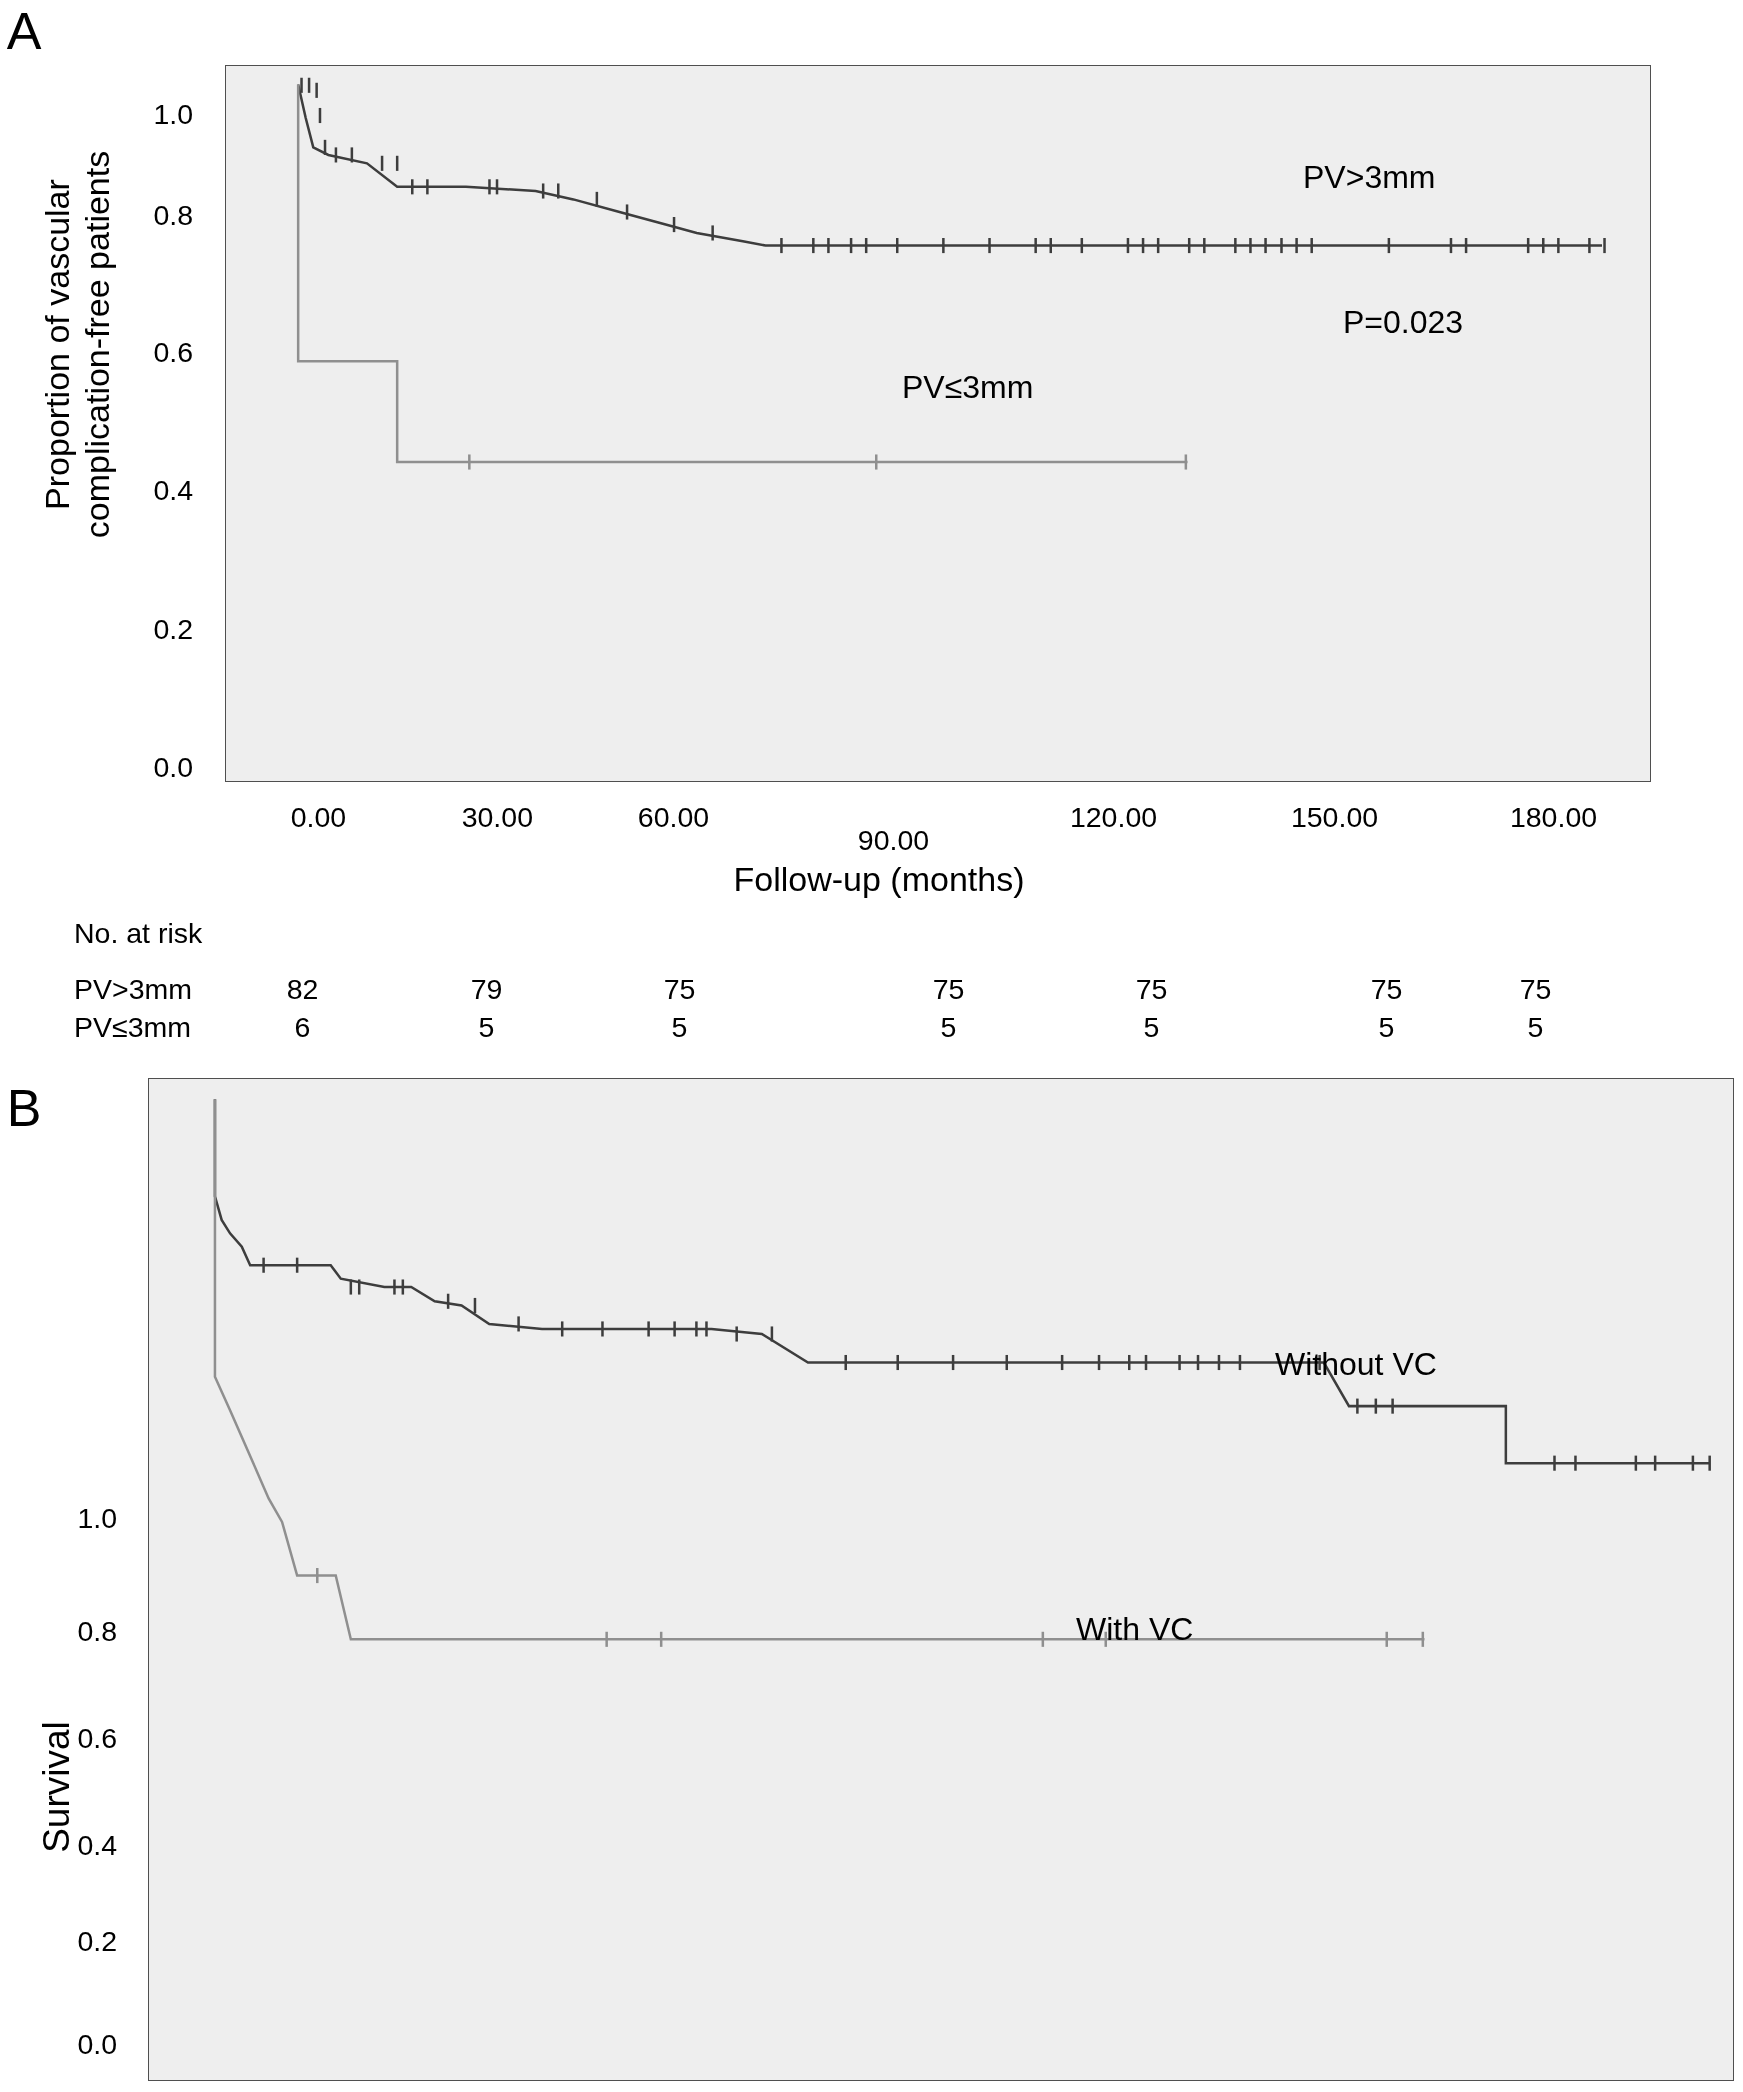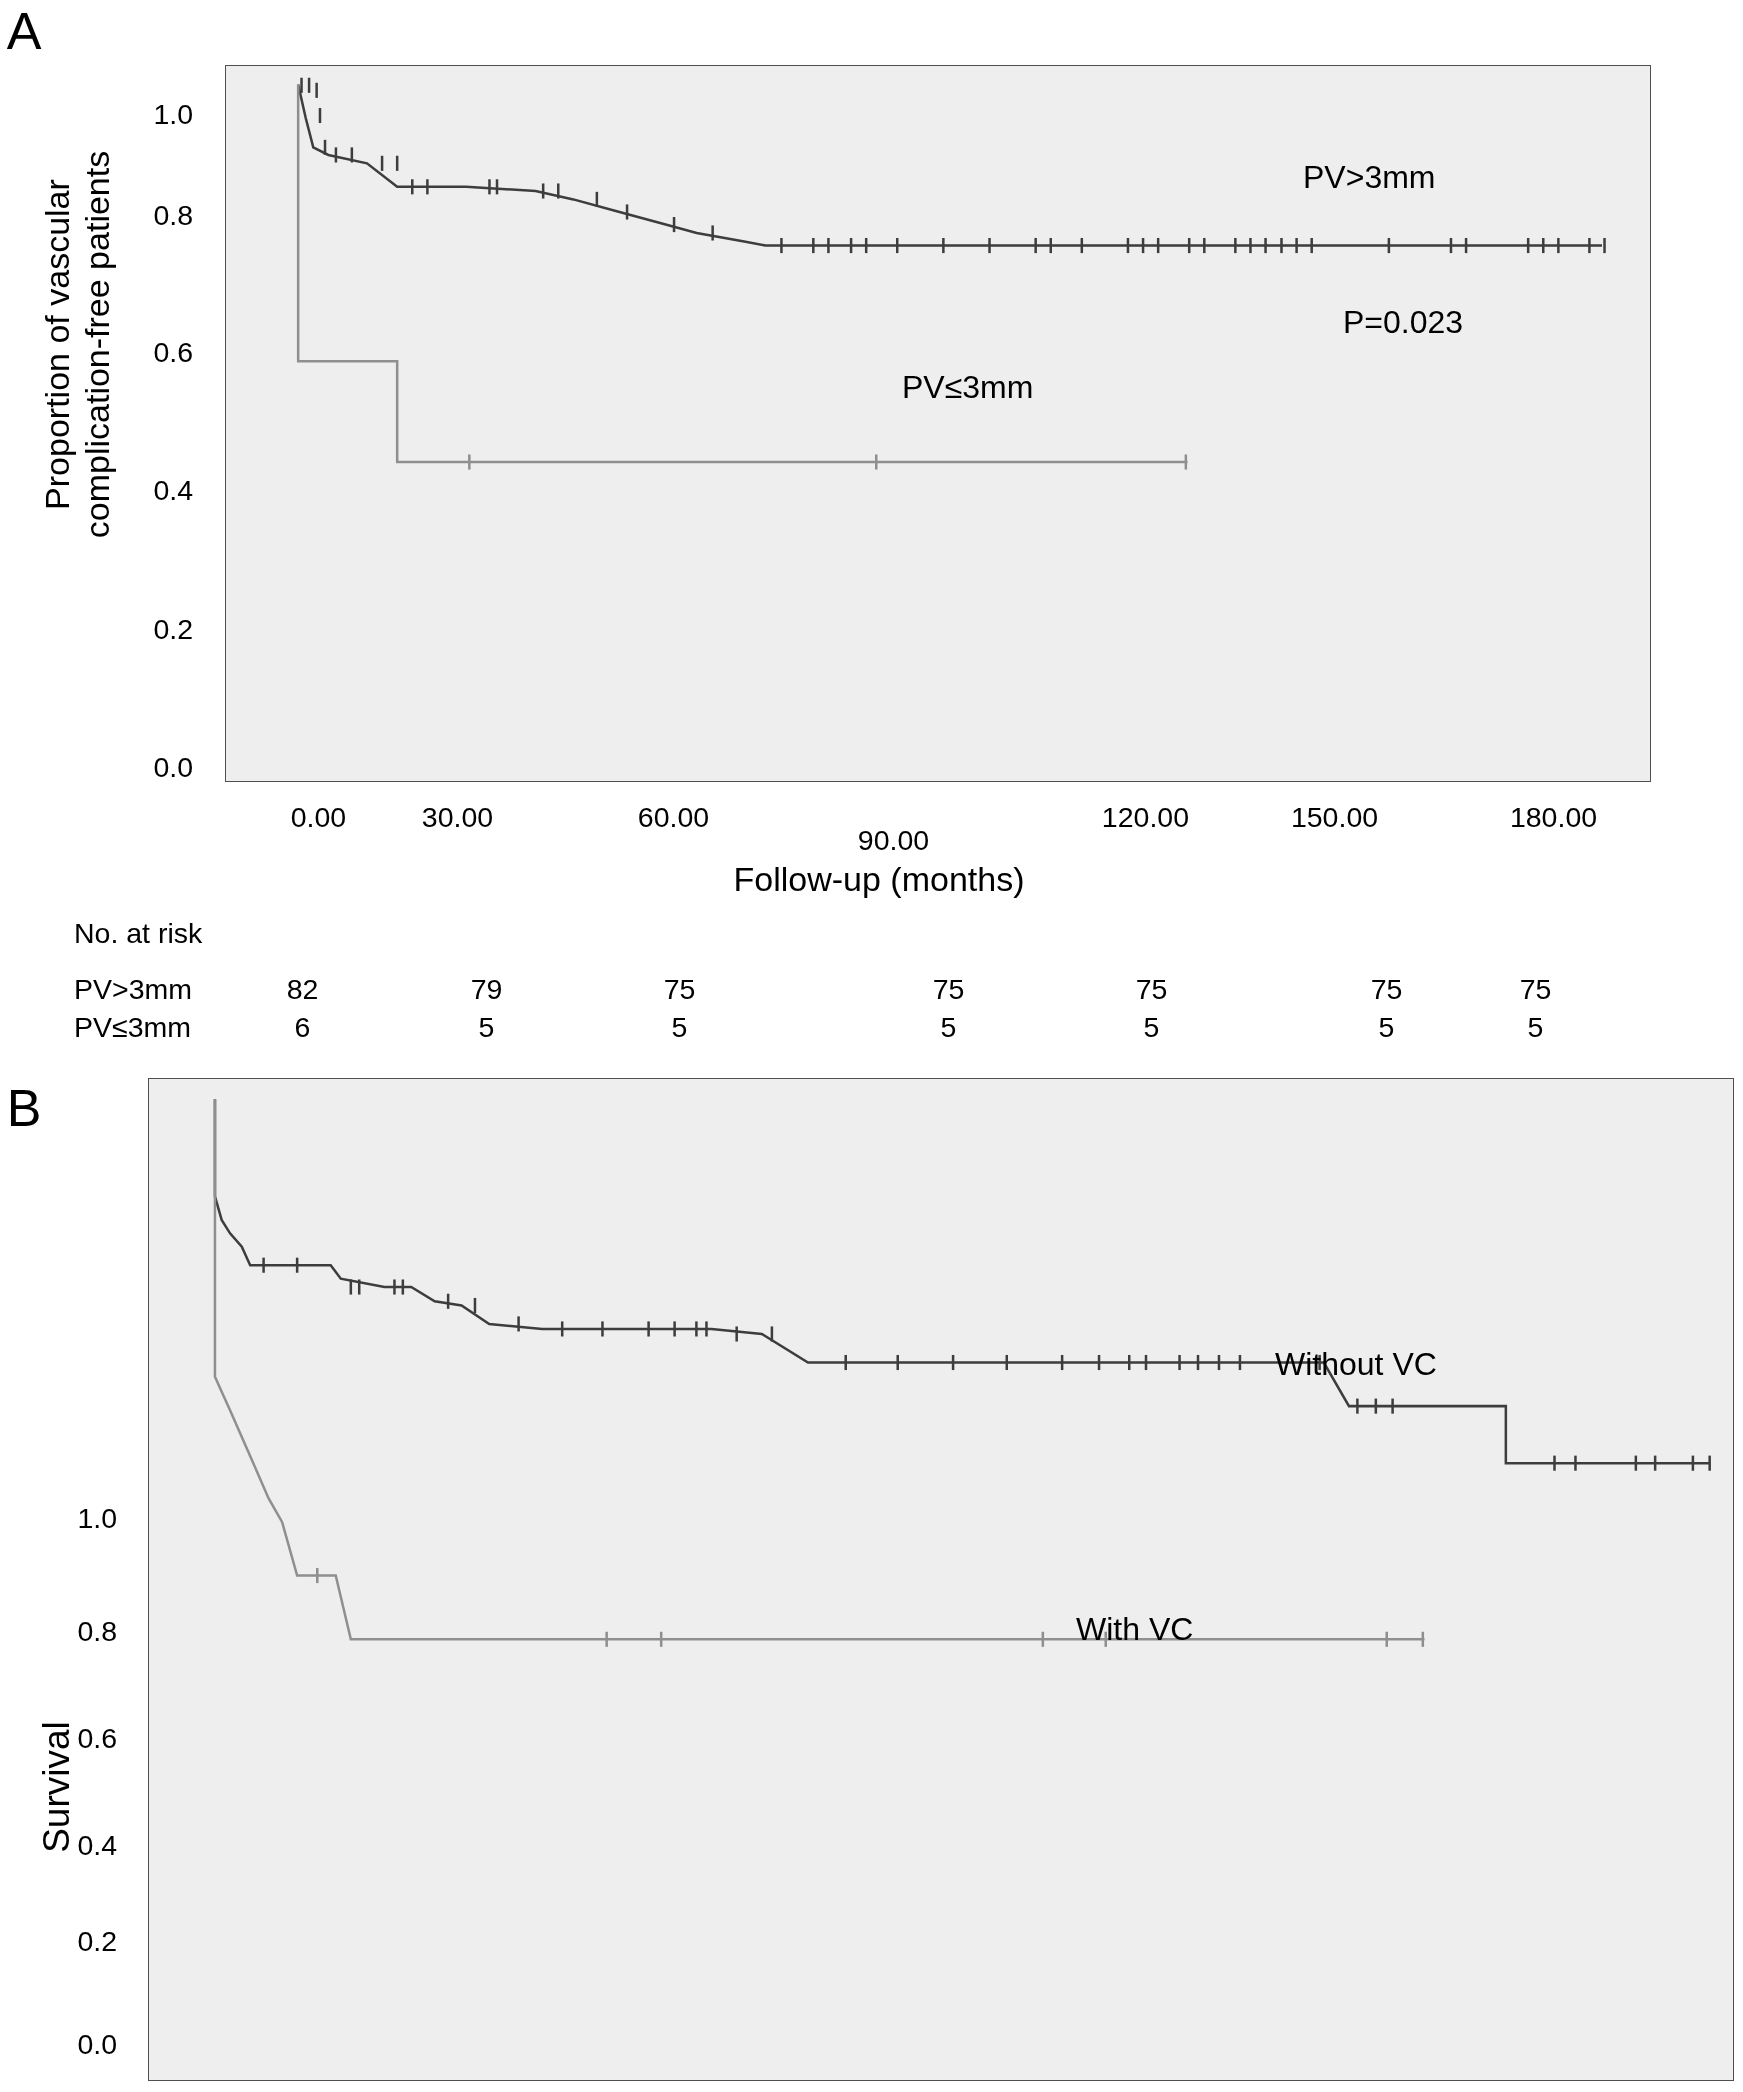--- a/index.html
+++ b/index.html
@@ -167,24 +167,24 @@
       <polyline fill="none" stroke="#8f8f8f" stroke-width="3" points="86,22 86,352 204,352 204,472 1146,472"></polyline>
       <g stroke="#8f8f8f" stroke-width="3">
         <line x1="290" y1="463" x2="290" y2="481"></line>
         <line x1="775" y1="463" x2="775" y2="481"></line>
         <line x1="1144" y1="463" x2="1144" y2="481"></line>
       </g>
     </svg>
   </div>
 
   <div class="tick-label x" style="left:243px; top:801px; width:151px;">0.00</div>
-  <div class="tick-label x" style="left:382px; top:801px; width:151px;">30.00</div>
+  <div class="tick-label x" style="left:382px; top:801px; width:151px;text-align:right;">30.00</div>
   <div class="tick-label x" style="left:598px; top:801px; width:151px;text-align:center;">60.00</div>
   <div class="tick-label x" style="left:818px; top:801px; width:151px;margin-top:23px;">90.00</div>
-  <div class="tick-label x" style="left:1038px; top:801px; width:151px;text-align:right;">120.00</div>
+  <div class="tick-label x" style="left:1038px; top:801px; width:151px;">120.00</div>
   <div class="tick-label x" style="left:1259px; top:801px; width:151px;">150.00</div>
   <div class="tick-label x" style="left:1478px; top:801px; width:151px;">180.00</div>
 
   <div class="axis-label-x" style="left:644px; top:860px; width:470px;">Follow-up (months)</div>
 
   <div class="curve-label" style="left:1303px; top:159px;">PV&gt;3mm</div>
   <div class="curve-label" style="left:902px; top:369px;">PV≤3mm</div>
   <div class="pval-label" style="left:1343px; top:304px;">P=0.023</div>
 
   <div class="risk-table">

